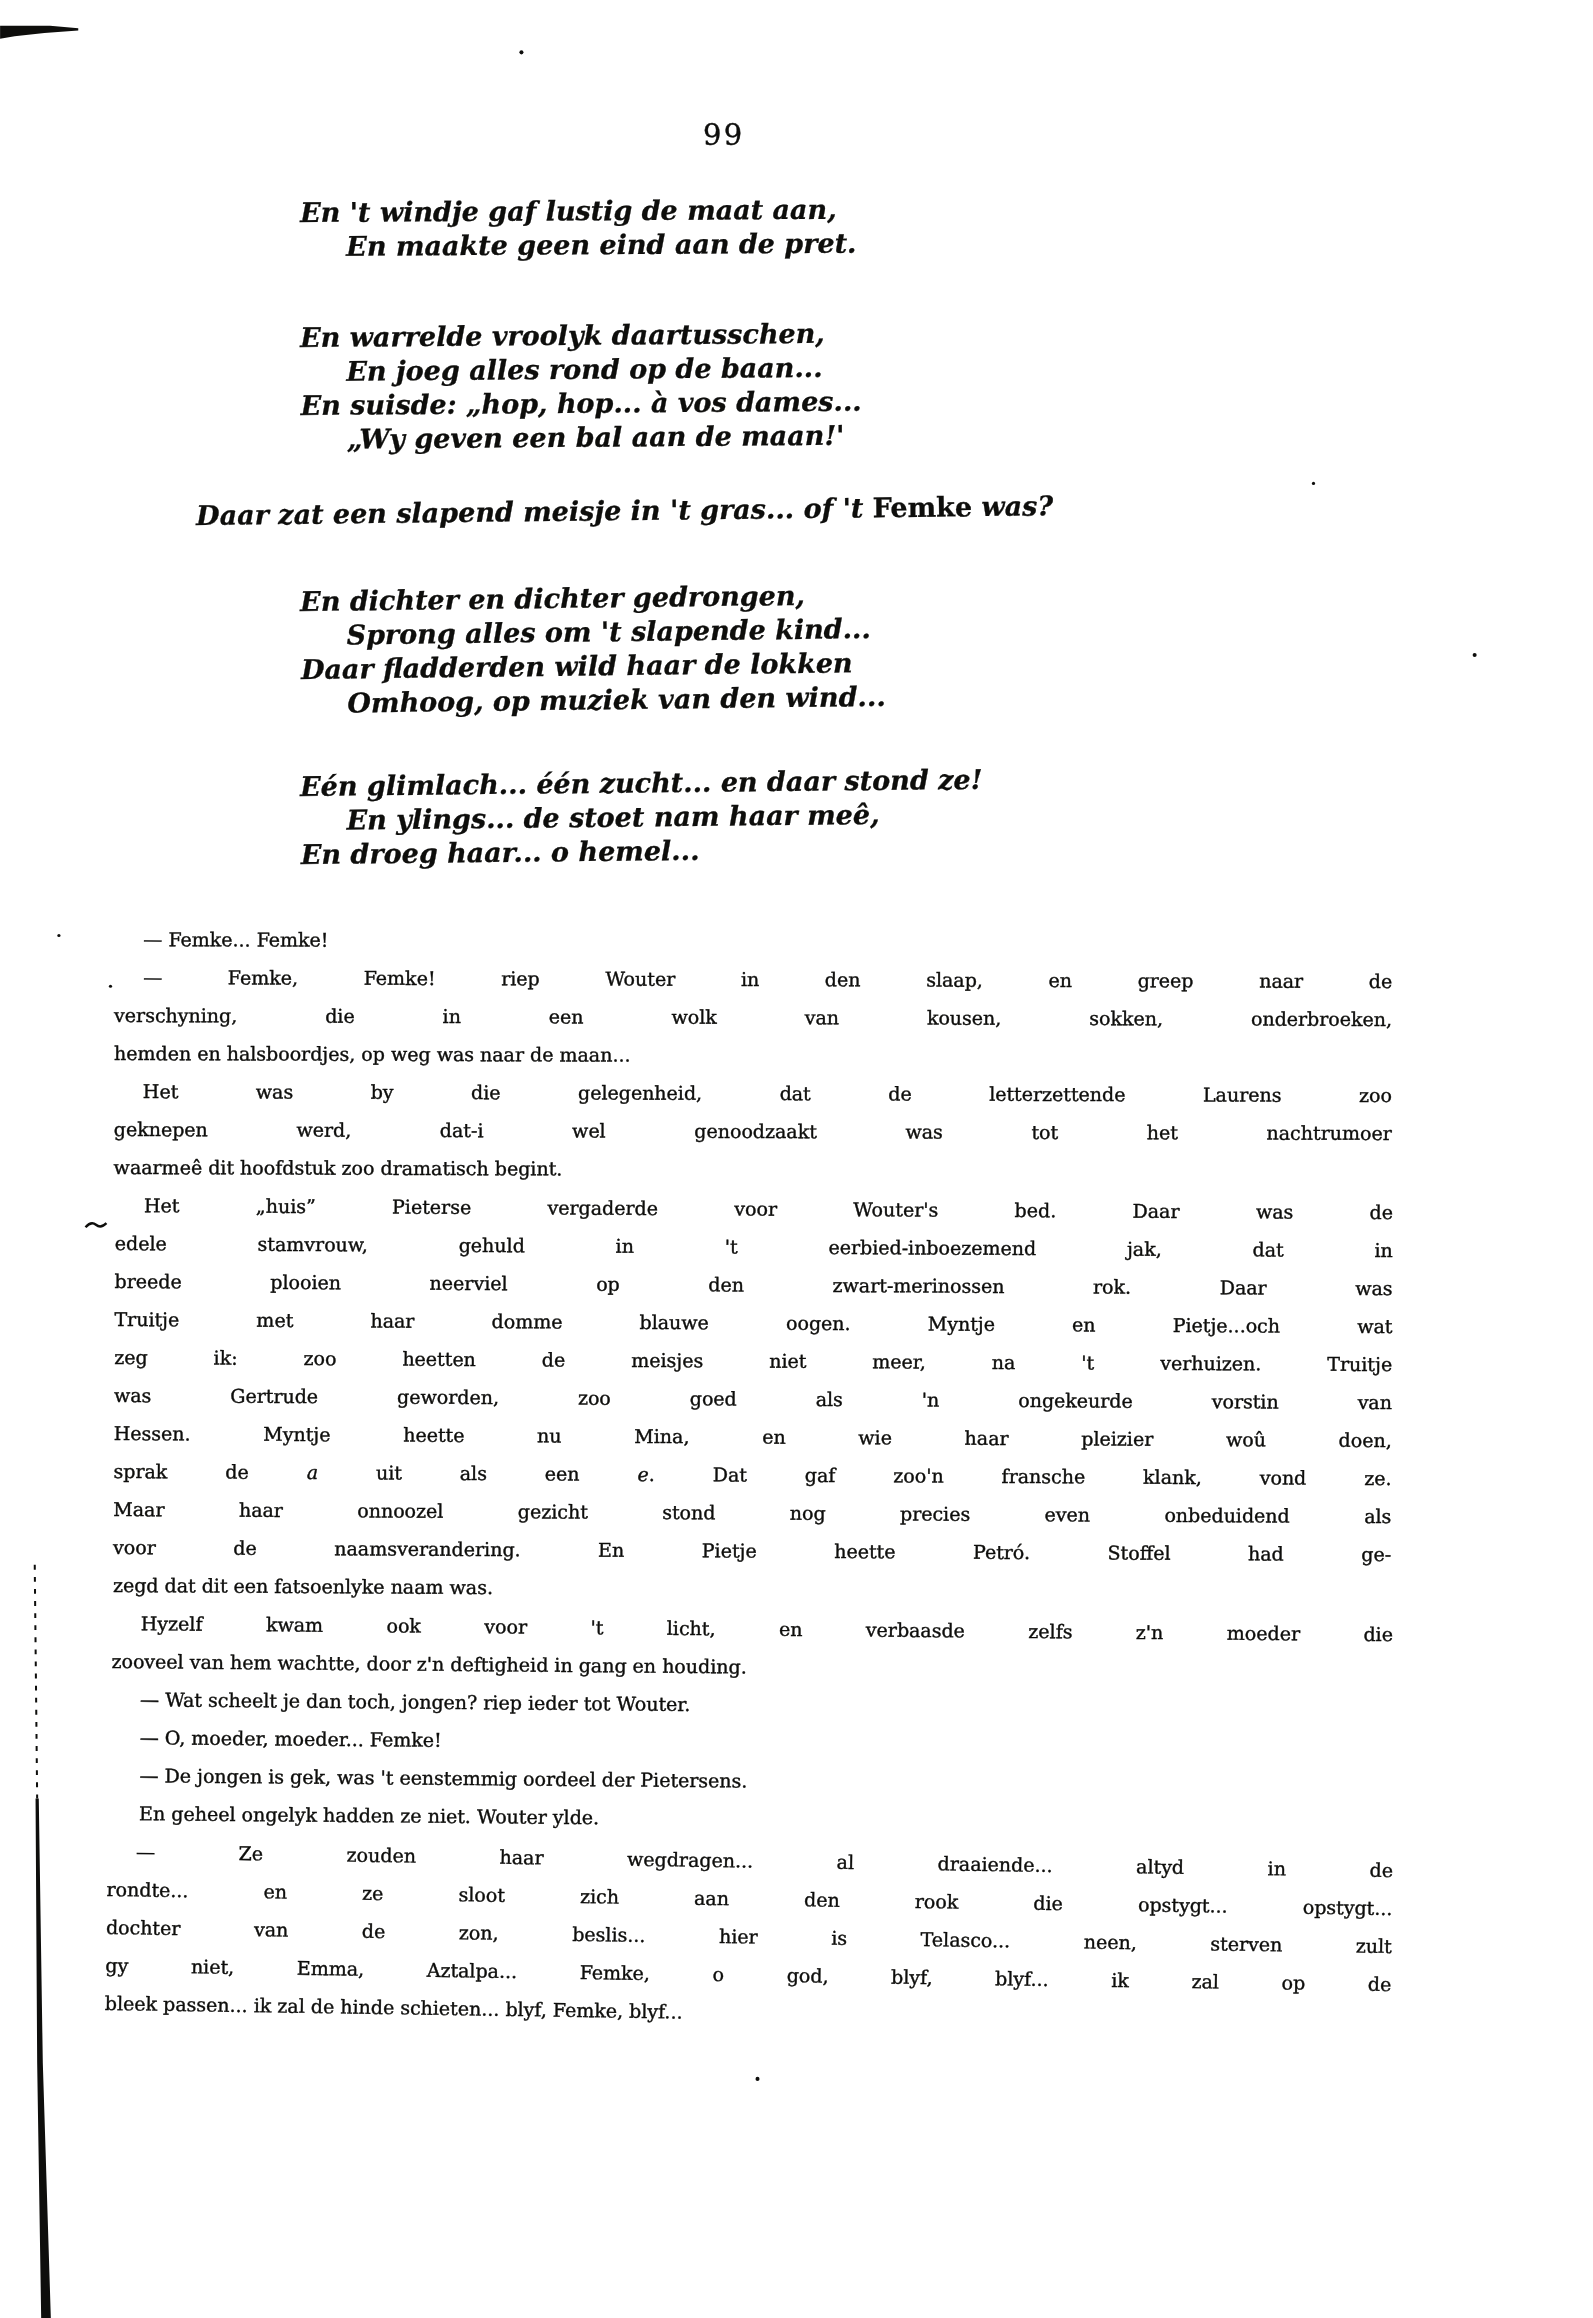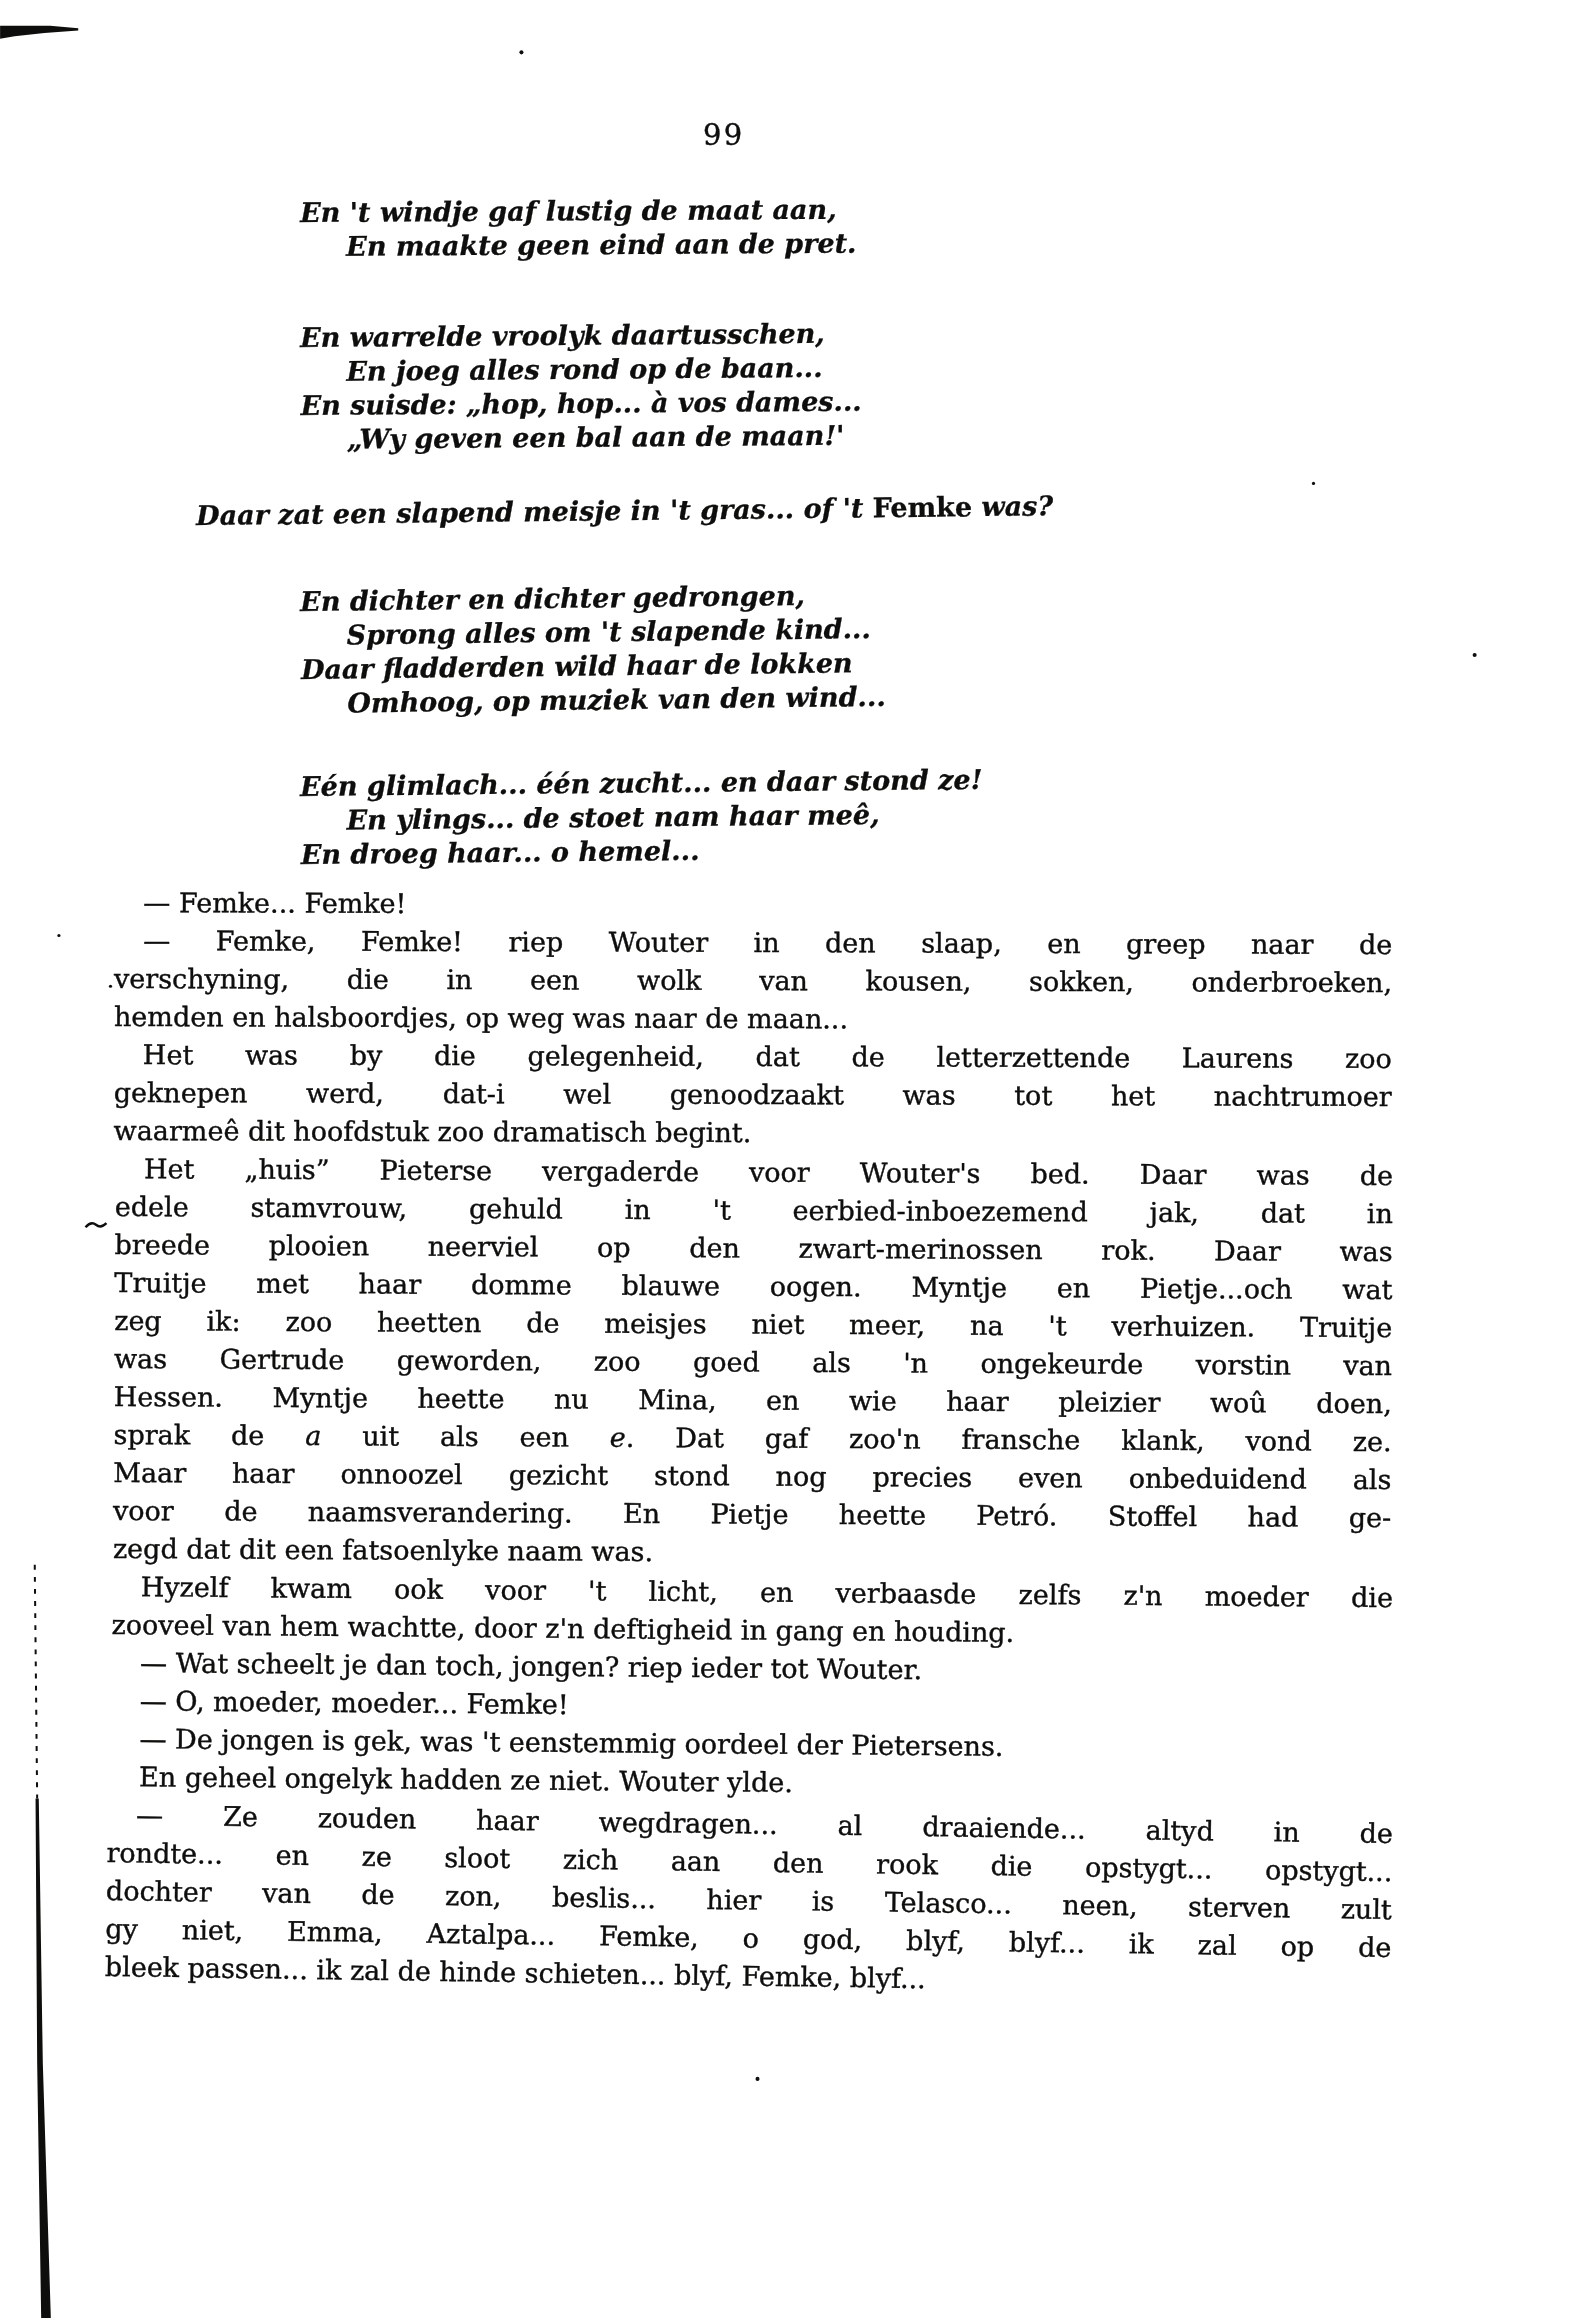--- a/index.html
+++ b/index.html
@@ -33,22 +33,22 @@
   .v1{left:300px;top:196px;transform:rotate(-.35deg);}
   .v2{left:300px;top:321px;transform:rotate(-.45deg);}
   .v3{left:300px;top:585px;transform:rotate(-.7deg);}
   .v4{left:300px;top:770px;transform:rotate(-.6deg);}
   .daar{left:196px;top:499px;transform:rotate(-.65deg);}
   .rm{font-style:normal;}
   .it{font-style:italic;}
 
   
   .body{
-    position:absolute;left:114px;top:884px;width:1278px;
-    font-size:27px;line-height:38px;
+    position:absolute;left:114px;top:920px;width:1278px;
+    font-size:19px;line-height:38px;
     -webkit-text-stroke:0.4px #0e0e0c;
   }
   .grp{transform-origin:0 50%;}
   .g1{transform:rotate(.18deg);}
   .g2{transform:rotate(.32deg);}
   .g3{transform:rotate(.5deg);margin-left:-3.2px;}
   .g4{transform:rotate(.85deg);margin-left:-8px;}
   .bl{text-align:justify;text-align-last:justify;}
   .bl.end{text-align-last:left;}
   .bl.ind{text-indent:29px;}

